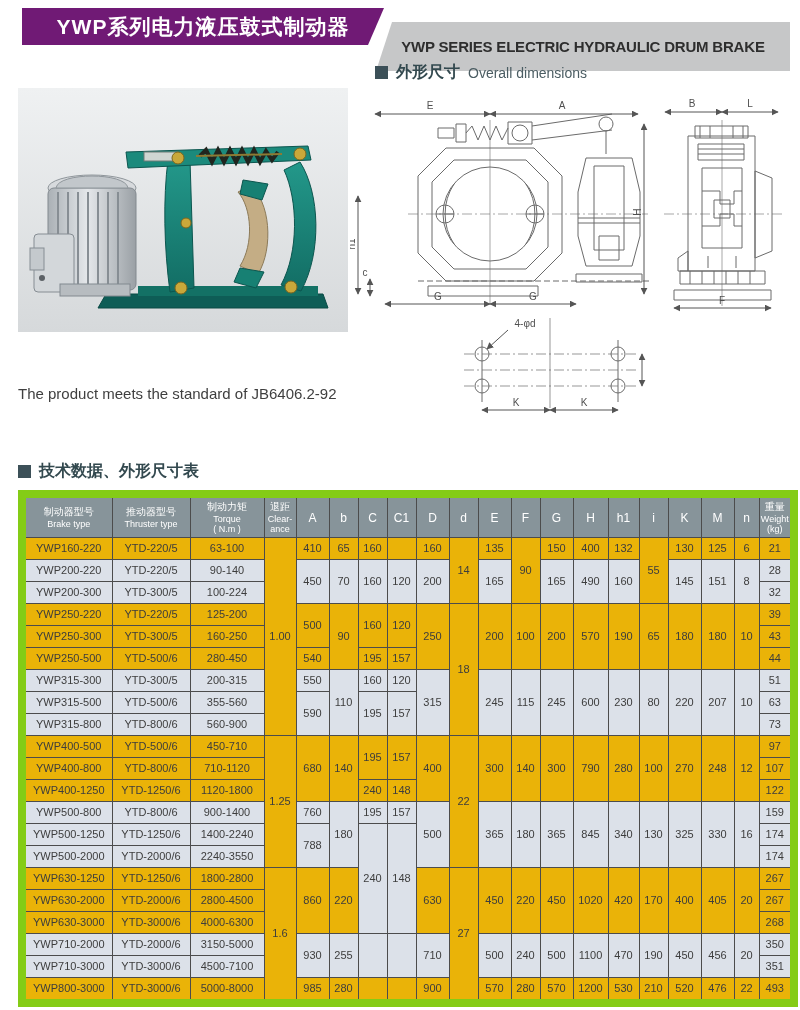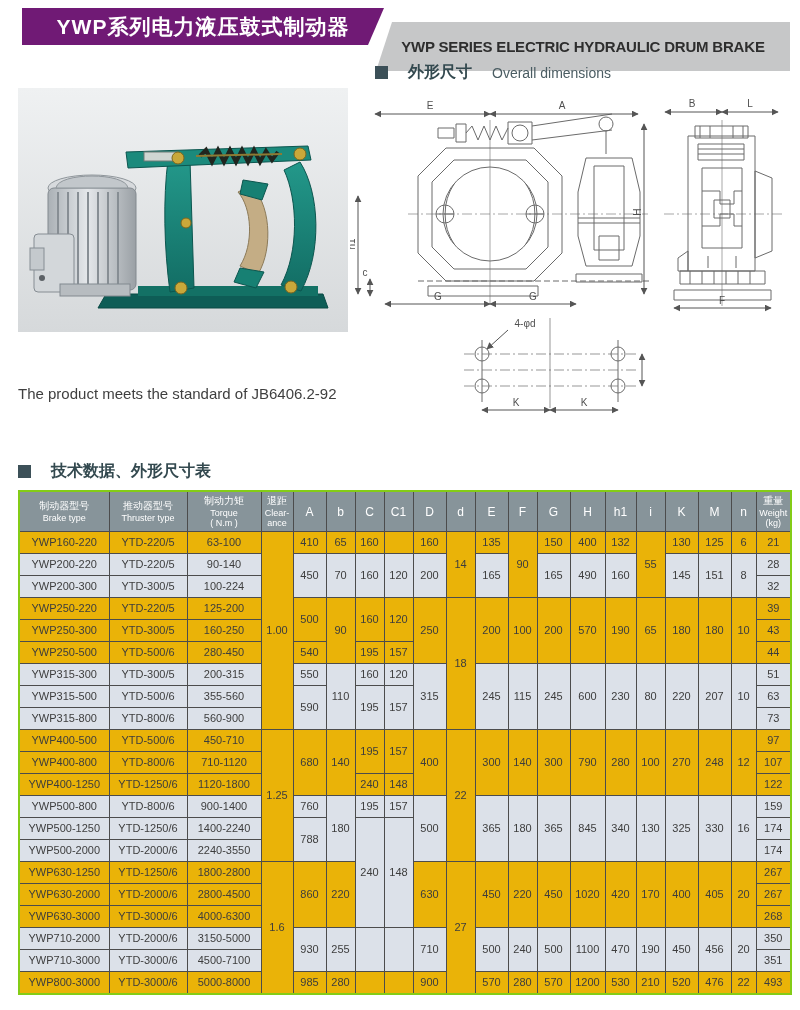--- a/index.html
+++ b/index.html
@@ -10,37 +10,37 @@
   .mast-dark{left:22px;top:8px;width:362px;height:37px;background:#701a75;
     clip-path:polygon(0 0,100% 0,calc(100% - 16px) 100%,0 100%);
     display:flex;align-items:center;justify-content:center;}
   .mast-dark span{color:#fff;font-weight:bold;font-size:21px;letter-spacing:1px;}
   .mast-light{left:376px;top:11px;width:414px;height:49px;background:#c6c7c8;
     clip-path:polygon(16px 0,100% 0,100% 100%,0 100%);
     display:flex;align-items:center;justify-content:center;margin-top:11px;}
   .mast-light span{color:#2e2e2e;font-weight:bold;font-size:15px;letter-spacing:-.2px;}
 
   
-  .sec{display:flex;align-items:center;gap:20px;}
+  .sec{display:flex;align-items:center;gap:8px;}
   .sq{width:13px;height:13px;background:#3c5058;display:inline-block;}
   .sec .zh{font-weight:bold;font-size:16px;color:#33494f;}
   .sec .en{font-size:14px;color:#4b5d63;}
   .std-zh{font-weight:bold;font-size:17px;color:#33494f;}
   .std-en{font-size:15px;color:#3f3f3f;margin-top:5px;}
 
   
   .photo{left:18px;top:88px;width:330px;height:244px;}
 
   
   svg text{font-family:"Liberation Sans","DejaVu Sans",sans-serif;font-size:10px;fill:#4f4f4f;}
   .draw line,.draw path,.draw rect,.draw circle,.draw polygon,.draw polyline{vector-effect:non-scaling-stroke;}
 
   
   .tbl-wrap{left:18px;top:490px;width:772px;}
-  table{border-collapse:collapse;table-layout:fixed;width:772px;border:2px solid #84cc16;}
+  table{border-collapse:collapse;table-layout:fixed;width:772px;border:8px solid #84cc16;}
   th,td{border:1px solid #4c4c4c;text-align:center;vertical-align:middle;overflow:hidden;}
   th{background:#87949a;color:#fff;font-weight:normal;padding:3px 1px;}
   th .th-zh{font-size:10px;line-height:1.25;}
   th .th-en{font-size:9px;line-height:1.15;}
   th.th-letter{font-size:12px;}
   td{height:21px;font-size:11px;color:#3d3d3d;padding:0 1px;background:transparent;line-height:1.05;}
   tr.band-s{background:#dce1e9;}
   tr.band-w{background:#eab308;}
 </style>
 </head>

